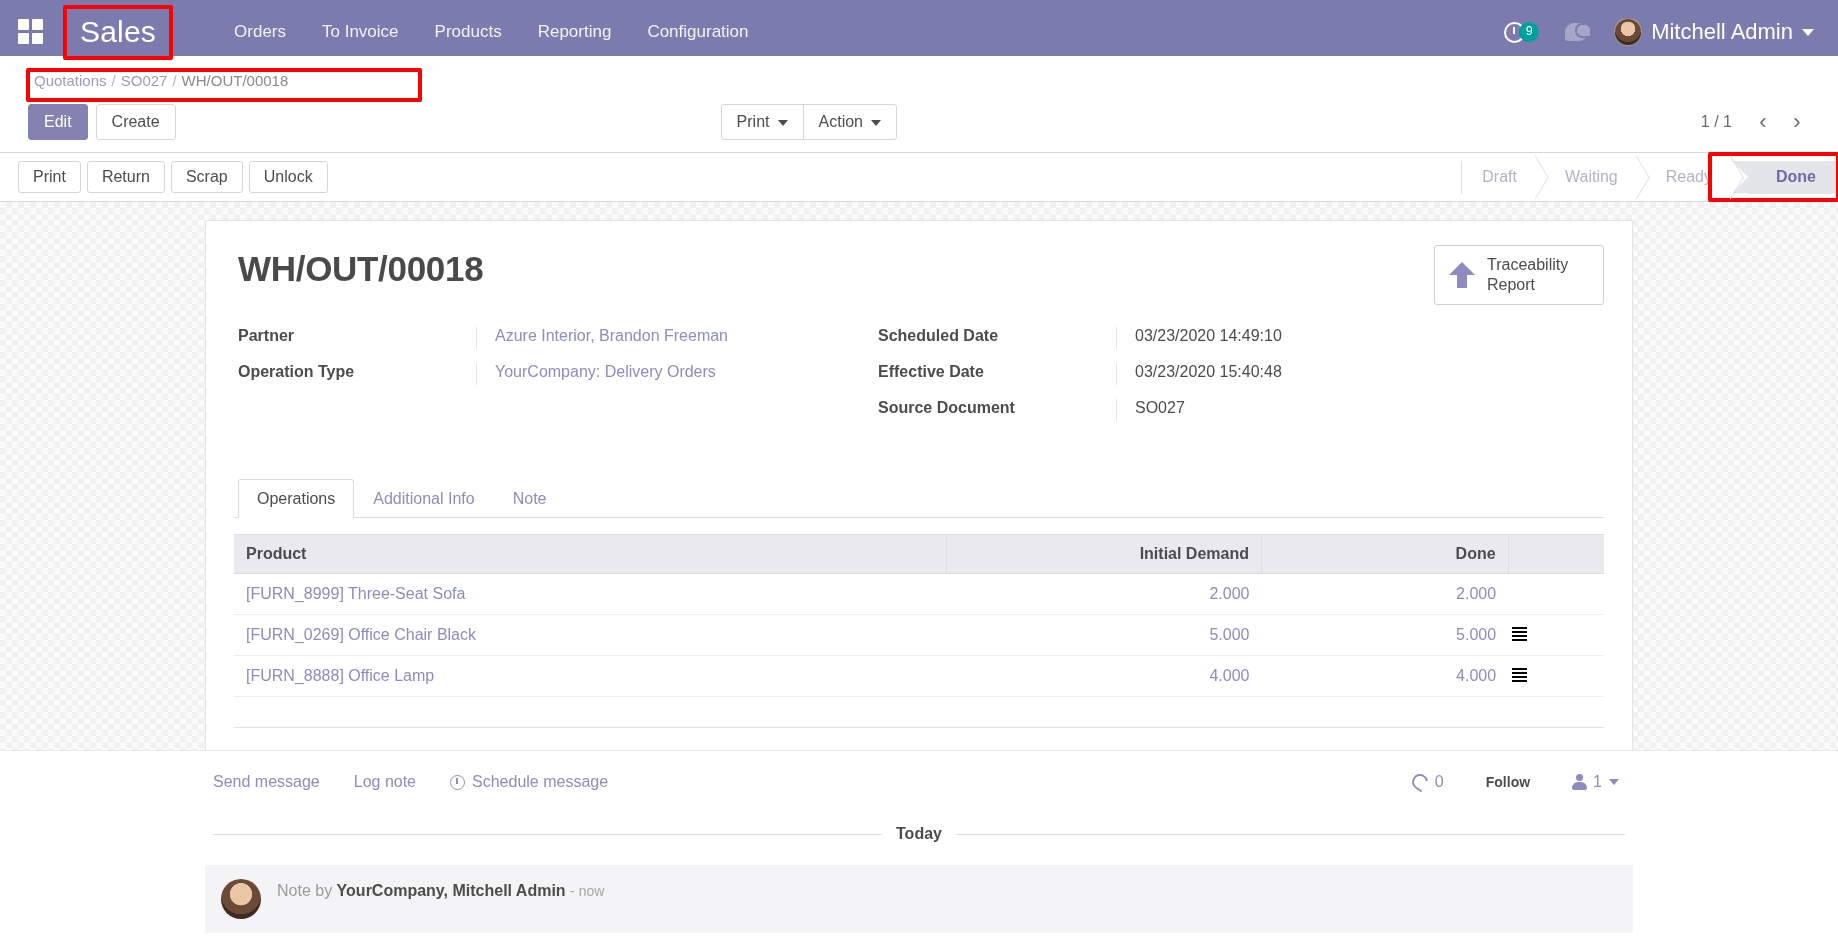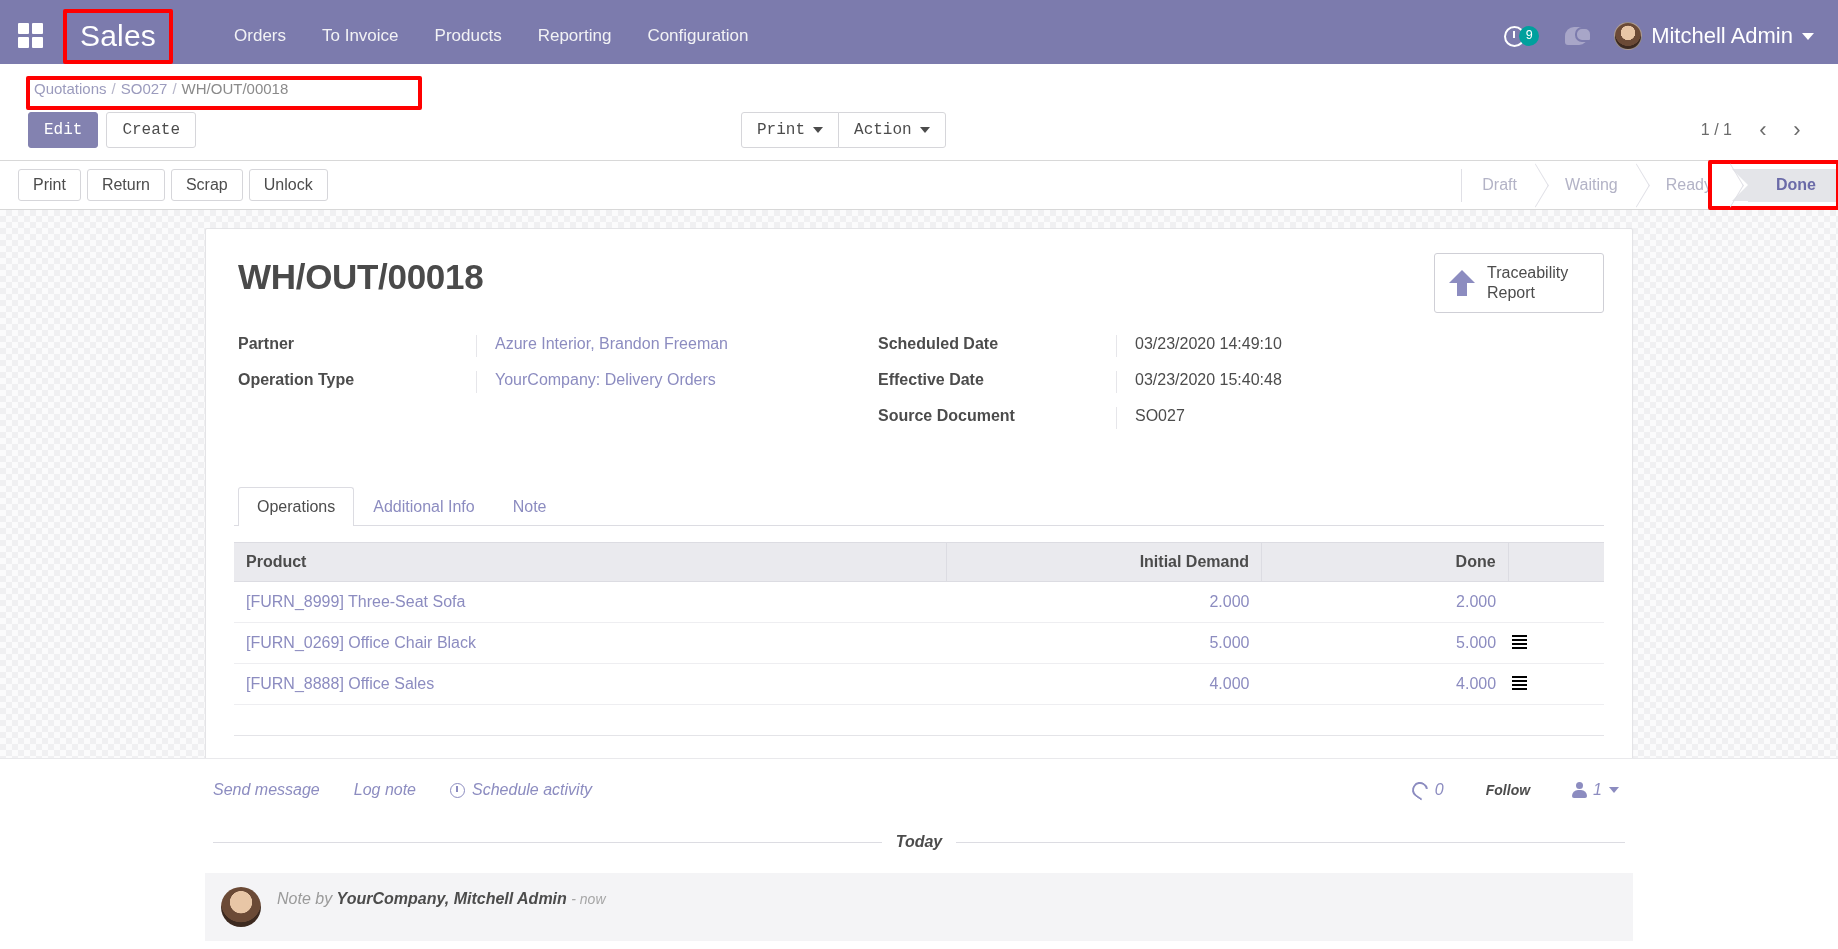--- a/index.html
+++ b/index.html
@@ -9,21 +9,21 @@
     overflow: hidden;
     background: #ffffff;
     font-family: "Liberation Sans", sans-serif;
     font-size: 16px;
     color: #4c4c4c;
     -webkit-font-smoothing: antialiased;
   }
 
   
   .navbar {
-    height: 64px;
+    height: 56px;
     background: #7c7bad;
     display: flex;
     align-items: center;
     padding: 8px 18px 0 10px;
     color: #ffffff;
     position: relative;
   }
   .apps-grid {
     width: 26px; height: 26px;
     display: grid;
@@ -147,21 +147,21 @@
   .breadcrumb .sep { color: #b5b5c9; margin: 0 5px; }
   .breadcrumb .current { color: #8a8a8a; cursor: default; }
 
   .cp-buttons-row {
     display: flex;
     align-items: center;
     padding: 4px 0 12px 8px;
     position: relative;
   }
   .btn {
-    font-family: Liberation Mono, monospace;
+    font-family: Liberation Sans, sans-serif;
     font-size: 16px;
     border-radius: 3px;
     padding: 6px 15px;
     cursor: pointer;
     background: #ffffff;
     border: 1px solid #d6d6da;
     color: #4c4c4c;
     line-height: 22px;
     white-space: nowrap;
   }
@@ -457,21 +457,20 @@
   .table-footline {
     border-bottom: 1px solid #e4e4e8;
     margin-top: 30px;
   }
 
   
   .chatter {
     background: #ffffff;
     padding: 22px 0 0;
     border-top: 1px solid #e9e9ec;
-    font-style: italic;
   }
   .chatter-inner { width: 1428px; margin: 0 auto; position: relative; }
   .chatter-topbar { display: flex; align-items: center; padding: 0 8px; }
   .chatter-btn {
     font-size: 16px;
     color: #8c8cc0;
     cursor: pointer;
     margin-right: 34px;
     display: flex;
     align-items: center;
@@ -699,21 +698,21 @@
             <td class="num">2.000</td>
             <td class="icon-cell"></td>
           </tr>
           <tr>
             <td>[FURN_0269] Office Chair Black</td>
             <td class="num">5.000</td>
             <td class="num">5.000</td>
             <td class="icon-cell"><span class="detail-ico"></span></td>
           </tr>
           <tr>
-            <td>[FURN_8888] Office Sales</td>
+            <td>[FURN_8888] Office Lamp</td>
             <td class="num">4.000</td>
             <td class="num">4.000</td>
             <td class="icon-cell"><span class="detail-ico"></span></td>
           </tr>
         </tbody>
       </table>
       <div class="table-footline"></div>
     </div>
   </div>
 </div>
@@ -722,21 +721,21 @@
   <div class="chatter-inner">
     <div class="chatter-topbar">
       <div class="chatter-btn">
           <span>Send message</span>
         </div>
       <div class="chatter-btn">
           <span>Log note</span>
         </div>
       <div class="chatter-btn">
           <span class="clock-small"></span>
-          <span>Schedule activity</span>
+          <span>Schedule message</span>
         </div>
       <div class="chatter-right">
         <div class="attach-box">
           <span class="clip-ico"></span>
           <span>0</span>
         </div>
         <div class="follow-btn">Follow</div>
         <div class="followers-box">
           <span class="person-ico"></span>
           <span>1</span>

